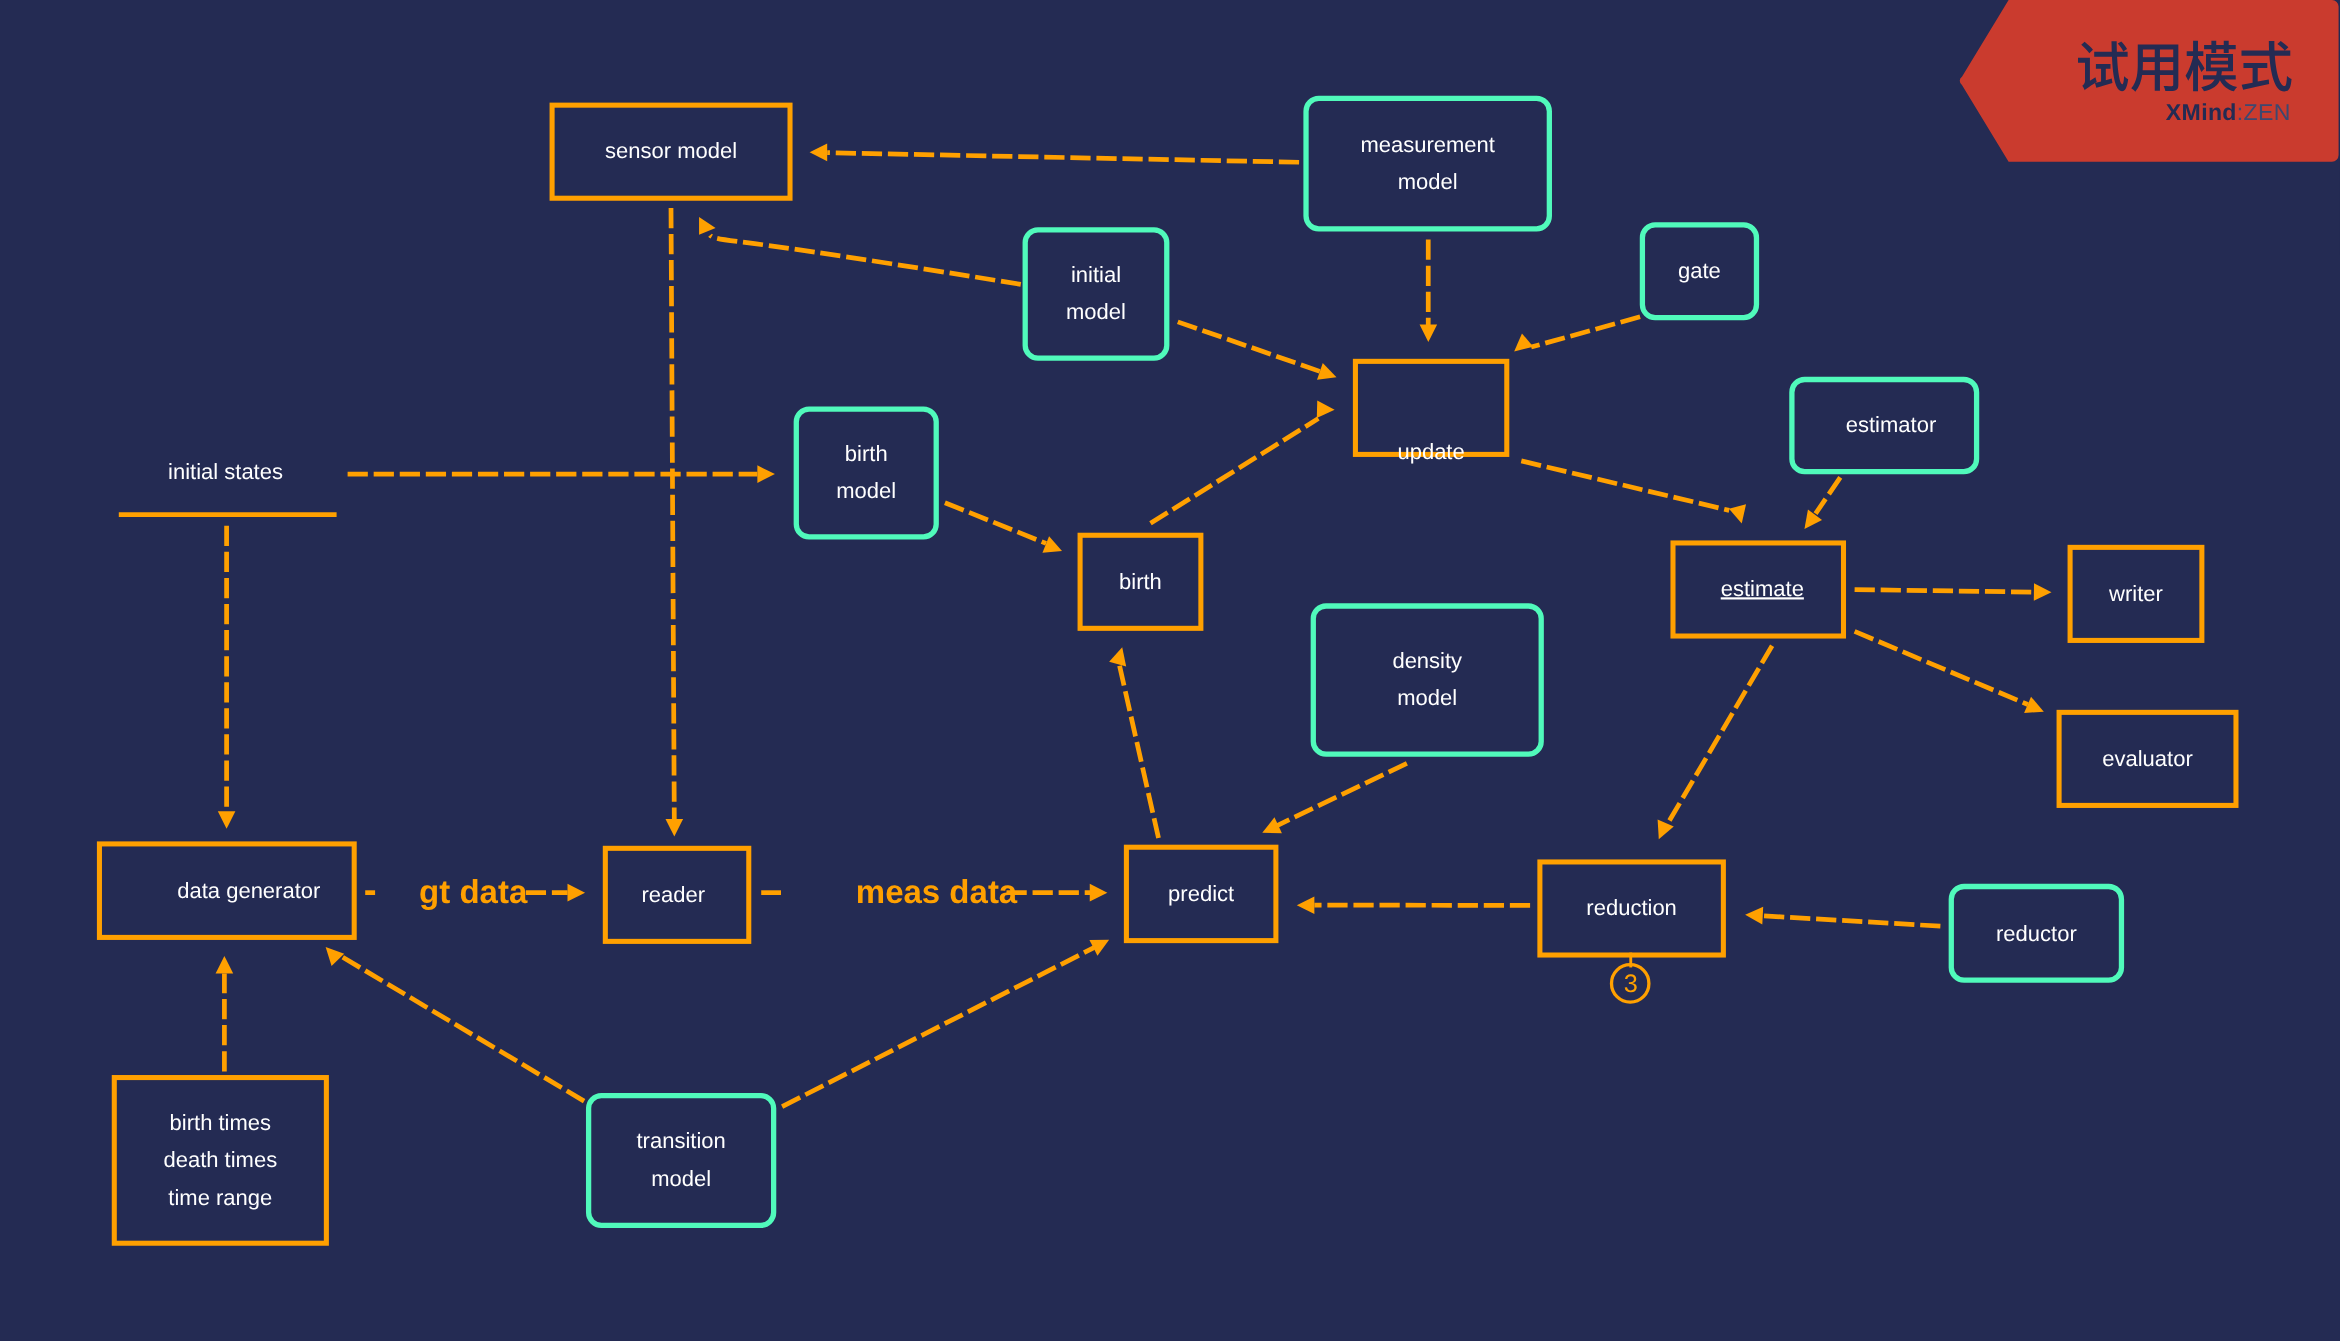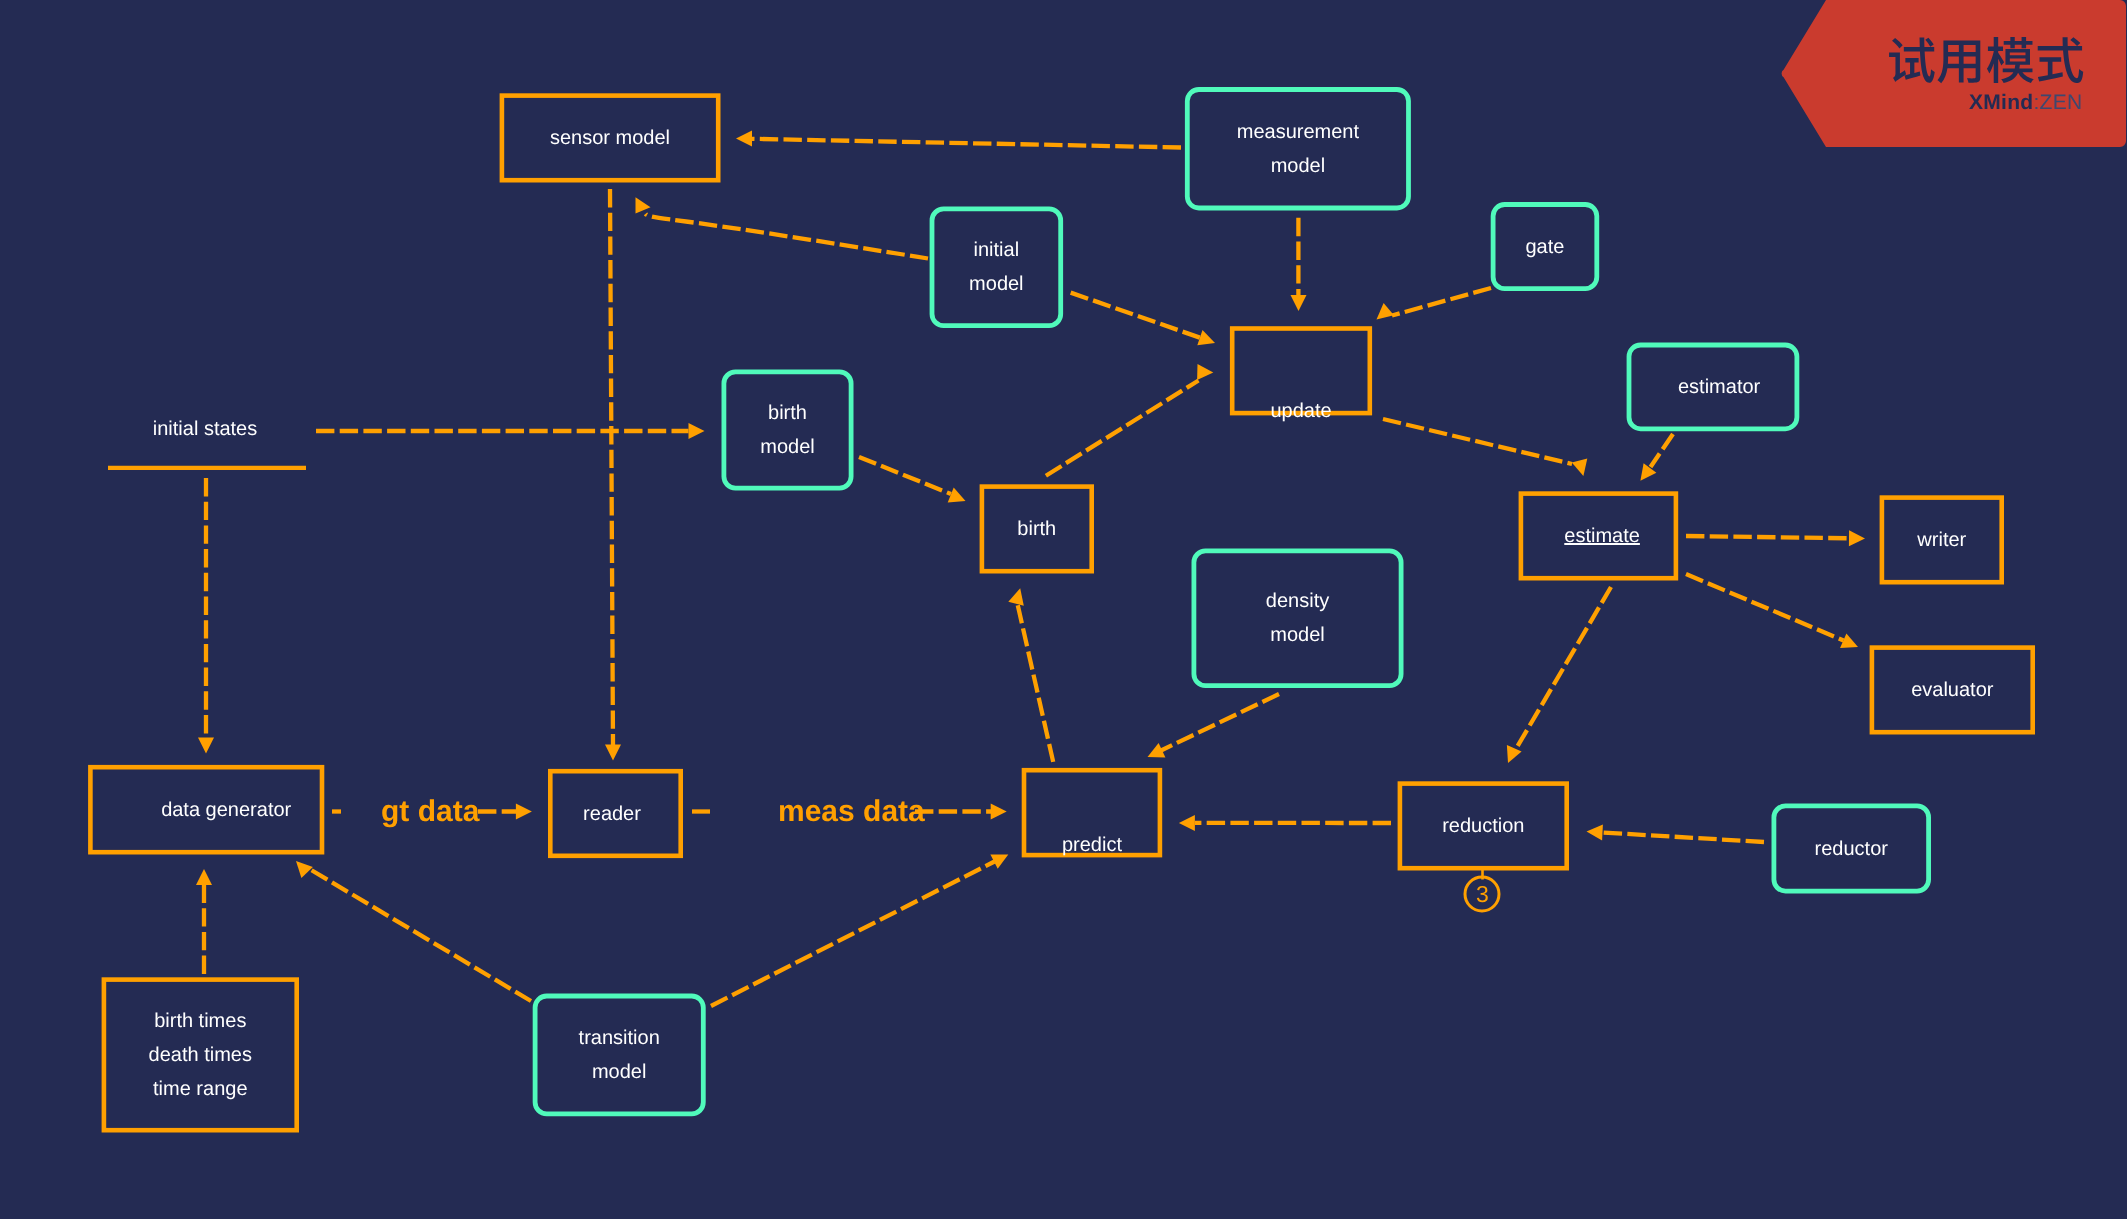--- a/index.html
+++ b/index.html
@@ -162,21 +162,21 @@
 </div>
 
 <div class="node n-orange" style="left:88.1px;top:764.9px;width:236.2px;height:89.6px;padding-left:40px;">
   <span>data generator</span>
 </div>
 
 <div class="node n-orange" style="left:548.0px;top:768.9px;width:128px;height:89.2px;text-align:right;">
   <span>reader</span>
 </div>
 
-<div class="node n-orange" style="left:1021.7px;top:767.9px;width:140.5px;height:89.5px;margin-top:32px;">
+<div class="node n-orange" style="left:1021.7px;top:767.9px;width:140.5px;height:89.5px;">
   <span>predict</span>
 </div>
 
 <div class="node n-orange" style="left:1397.6px;top:781.3px;width:171.4px;height:89.2px;">
   <span>reduction</span>
 </div>
 
 <div class="node n-green" style="left:1771.5px;top:803.5px;width:159.5px;height:90px;">
   <span>reductor</span>
 </div>

